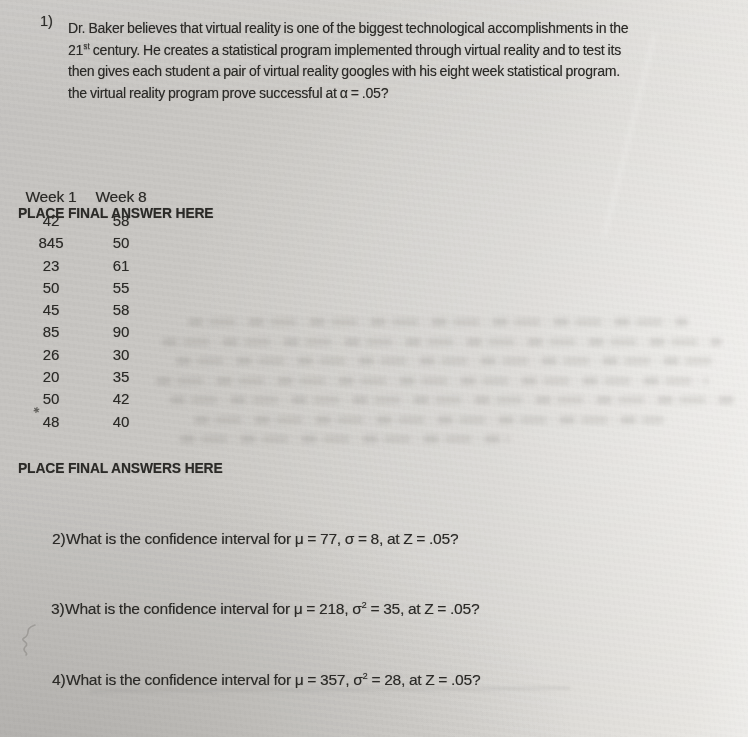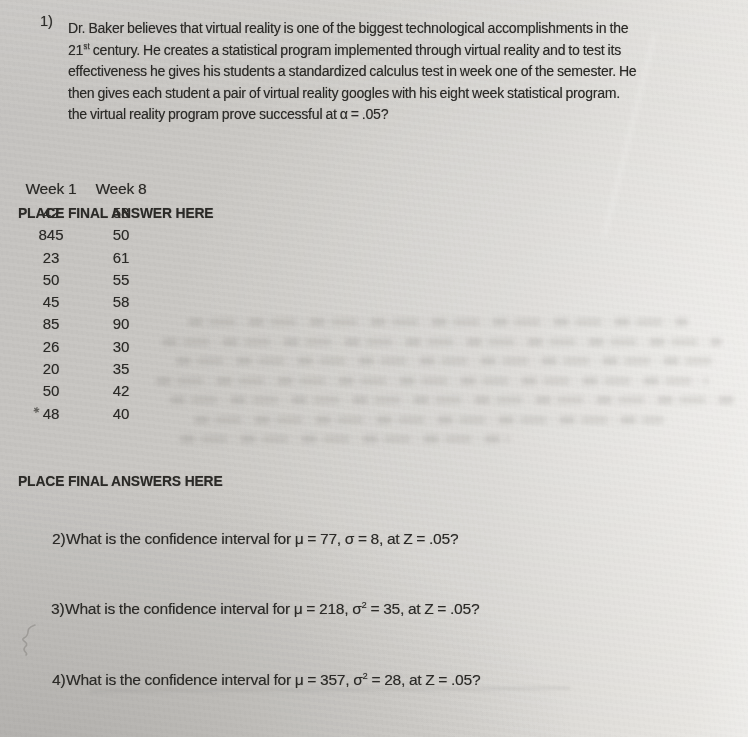--- a/index.html
+++ b/index.html
@@ -27,24 +27,24 @@
   
   .q1-num { position:absolute; left:40px; top:13px; font-size:14.5px; }
   .q1-text { position:absolute; left:68px; top:18px; width:668px; }
   .q1-line { white-space:nowrap; line-height:21.6px; font-size:14px; letter-spacing:-0.2px; word-spacing:-0.6px; }
 
   sup.sp { font-size:60%; vertical-align:super; line-height:0; letter-spacing:0; }
 
   
   .section-label { position:absolute; left:18px; font-weight:bold; font-size:13.8px; letter-spacing:-0.1px; white-space:nowrap; }
   .label-1 { top:163px;margin-top:43px; }
-  .label-2 { top:474px; }
+  .label-2 { top:461px; }
 
   
-  .dtable { position:absolute; left:22px; top:180px; }
+  .dtable { position:absolute; left:22px; top:188px; }
   .trow { display:grid; grid-template-columns:58px 58px; column-gap:12px; height:22.3px; }
   .thead-row { height:24px; }
   .th { text-align:center; font-size:15.5px; letter-spacing:-0.2px; white-space:nowrap; }
   .td { text-align:center; font-size:15px; }
 
   
   .q { position:absolute; white-space:nowrap; font-size:15.5px; letter-spacing:-0.2px; word-spacing:-0.3px; }
   .q .qnum { position:absolute; left:0; }
   .q .qtext { position:absolute; left:14px; }
   .q2 { left:52px; top:530px; }
@@ -93,21 +93,20 @@
 
 <div class="bottom-crease"></div>
 <div class="fold-light"></div>
 
 <div class="content">
 
   <span class="q1-num soft">1)</span>
   <div class="q1-text">
     <div class="q1-line soft"><span>Dr. Baker believes that virtual reality is one of the biggest technological accomplishments in the</span></div>
     <div class="q1-line soft"><span>21</span><sup class="sp">st</sup><span> century. He creates a statistical program implemented through virtual reality and to test its</span></div>
-    <div class="q1-line soft"><span>effectiveness he gives his students a standardized calculus test in week one of the semester. He</span></div>
     <div class="q1-line soft"><span>then gives each student a pair of virtual reality googles with his eight week statistical program.</span></div>
     <div class="q1-line soft"><span>the virtual reality program prove successful at α = .05?</span></div>
   </div>
 
   <div class="section-label label-1 soft">PLACE FINAL ANSWER HERE</div>
 
   <div class="dtable">
     <div class="trow thead-row">
       <div class="th soft">Week 1</div>
       <div class="th soft">Week 8</div>

